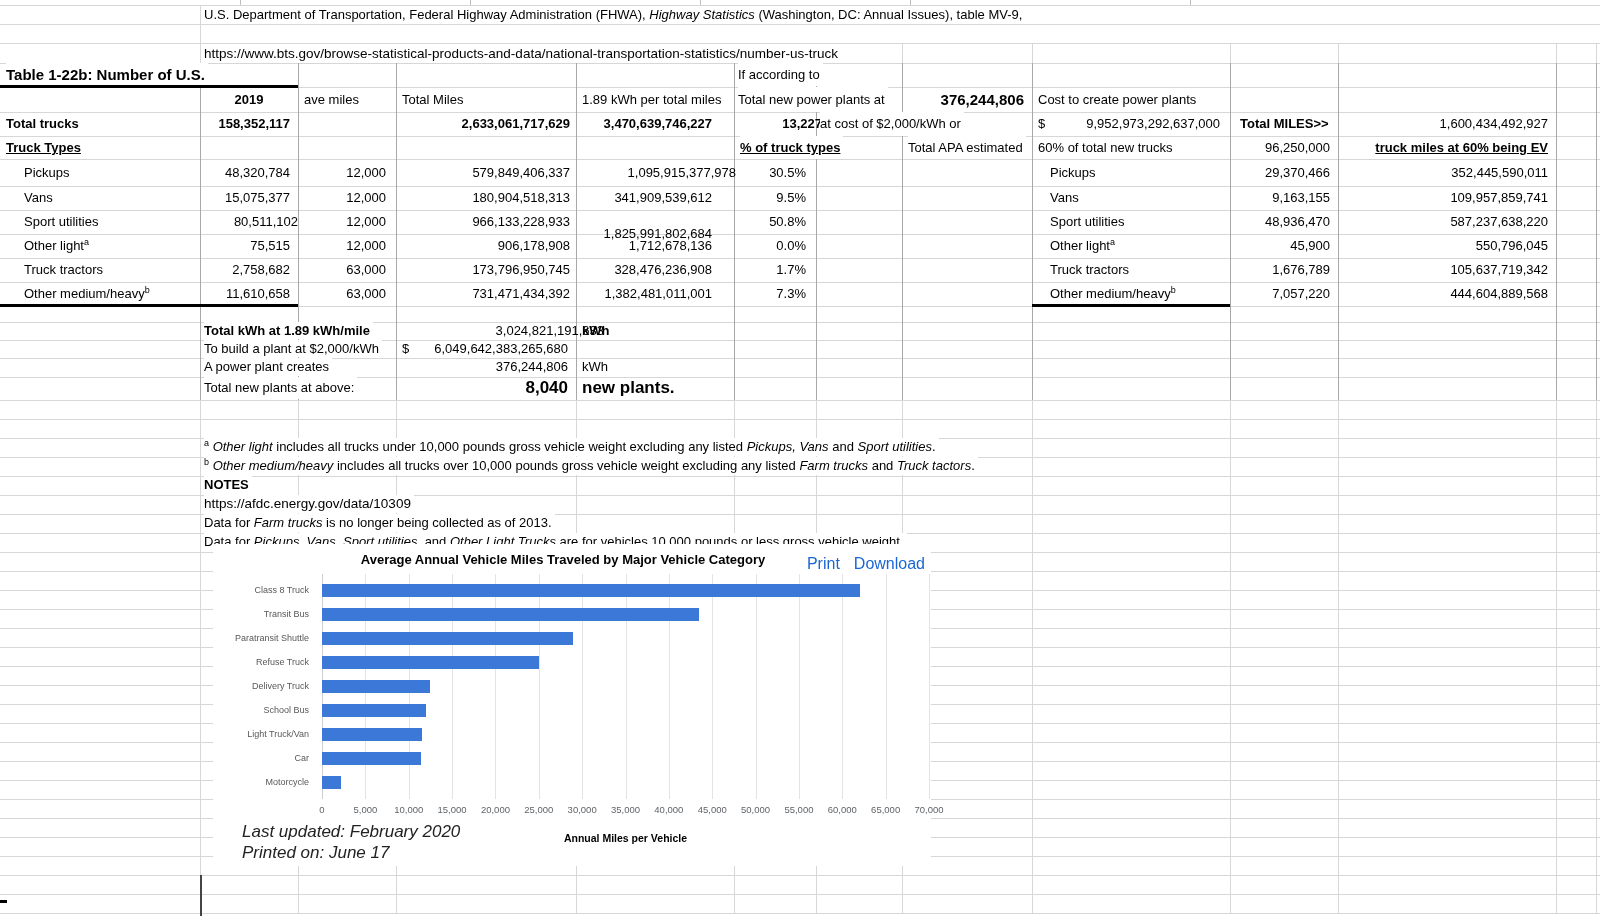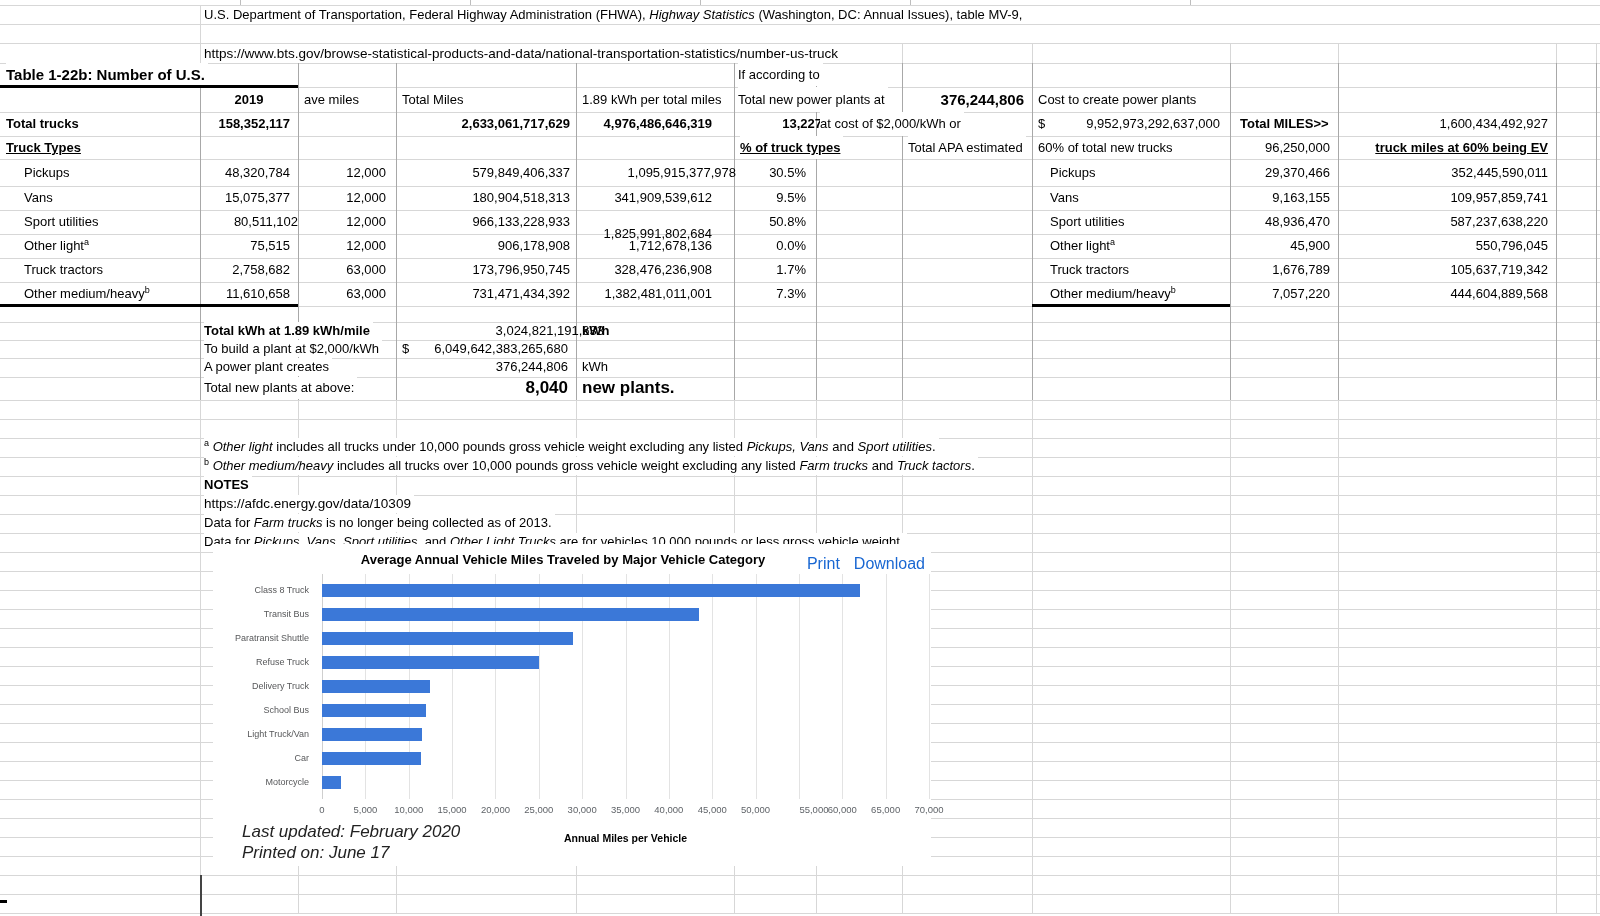--- a/index.html
+++ b/index.html
@@ -119,21 +119,21 @@
   <div class="c" style="left:304px;top:87px;height:25px;line-height:25px;">ave miles</div>
   <div class="c" style="left:402px;top:87px;height:25px;line-height:25px;">Total Miles</div>
   <div class="c" style="left:582px;top:87px;height:25px;line-height:25px;">1.89 kWh per total miles</div>
   <div class="c bg" style="left:738px;top:87px;height:25px;line-height:25px;">Total new power plants at</div>
   <div class="c b r" style="left:902px;top:87px;width:122px;height:25px;line-height:25px;font-size:15px;">376,244,806</div>
   <div class="c" style="left:1038px;top:87px;height:25px;line-height:25px;">Cost to create power plants</div>
 
   <div class="c b" style="left:6px;top:112px;height:24px;line-height:24px;">Total trucks</div>
   <div class="c b r" style="left:200px;top:112px;width:90px;height:24px;line-height:24px;">158,352,117</div>
   <div class="c b r" style="left:396px;top:112px;width:174px;height:24px;line-height:24px;">2,633,061,717,629</div>
-  <div class="c b r" style="left:576px;top:112px;width:136px;height:24px;line-height:24px;">4,976,486,646,319</div>
+  <div class="c b r" style="left:576px;top:112px;width:136px;height:24px;line-height:24px;">3,470,639,746,227</div>
   <div class="c b r" style="left:734px;top:112px;width:72px;height:24px;line-height:24px;padding-left:16px;">13,227</div>
   <div class="c bg" style="left:820px;top:112px;height:24px;line-height:24px;">at cost of $2,000/kWh or</div>
   <div class="c" style="left:1038px;top:112px;height:24px;line-height:24px;">$</div>
   <div class="c r" style="left:1040px;top:112px;width:180px;height:24px;line-height:24px;">9,952,973,292,637,000</div>
   <div class="c b" style="left:1240px;top:112px;height:24px;line-height:24px;">Total MILES&gt;&gt;</div>
   <div class="c r" style="left:1338px;top:112px;width:210px;height:24px;line-height:24px;">1,600,434,492,927</div>
 
   <div class="c b u" style="left:6px;top:136px;height:23px;line-height:23px;">Truck Types</div>
   <div class="c b u bg" style="left:740px;top:136px;height:23px;line-height:23px;">% of truck types</div>
   <div class="c bg" style="left:908px;top:136px;height:23px;line-height:23px;">Total APA estimated</div>
@@ -190,21 +190,21 @@
         <div class="tick" style="left:339.1428571428571px;top:260px;width:60px;">30,000</div>
         <div class="cgrid" style="left:412.5px;top:30px;width:1px;height:225px;background:#e3e3e3;"></div>
         <div class="tick" style="left:382.5px;top:260px;width:60px;">35,000</div>
         <div class="cgrid" style="left:455.85714285714283px;top:30px;width:1px;height:225px;background:#e3e3e3;"></div>
         <div class="tick" style="left:425.85714285714283px;top:260px;width:60px;">40,000</div>
         <div class="cgrid" style="left:499.2142857142857px;top:30px;width:1px;height:225px;background:#e3e3e3;"></div>
         <div class="tick" style="left:469.2142857142857px;top:260px;width:60px;">45,000</div>
         <div class="cgrid" style="left:542.5714285714286px;top:30px;width:1px;height:225px;background:#e3e3e3;"></div>
         <div class="tick" style="left:512.5714285714286px;top:260px;width:60px;">50,000</div>
         <div class="cgrid" style="left:585.9285714285714px;top:30px;width:1px;height:225px;background:#e3e3e3;"></div>
-        <div class="tick" style="left:555.9285714285714px;top:260px;width:60px;margin-left:15px;">55,000</div>
+        <div class="tick" style="left:555.9285714285714px;top:260px;width:60px;">55,000</div>
         <div class="cgrid" style="left:629.2857142857142px;top:30px;width:1px;height:225px;background:#e3e3e3;"></div>
         <div class="tick" style="left:599.2857142857142px;top:260px;width:60px;">60,000</div>
         <div class="cgrid" style="left:672.6428571428571px;top:30px;width:1px;height:225px;background:#e3e3e3;"></div>
         <div class="tick" style="left:642.6428571428571px;top:260px;width:60px;">65,000</div>
         <div class="cgrid" style="left:716px;top:30px;width:1px;height:225px;background:#e3e3e3;"></div>
         <div class="tick" style="left:686px;top:260px;width:60px;">70,000</div>
         <div class="cat" style="left:0;top:39.55px;width:96px;height:13px;line-height:13px;">Class 8 Truck</div>
         <div class="bar" style="left:109px;top:39.55px;width:537.6285714285714px;height:13px;background:#3b78d8;"></div>
         <div class="cat" style="left:0;top:63.650000000000006px;width:96px;height:13px;line-height:13px;">Transit Bus</div>
         <div class="bar" style="left:109px;top:63.650000000000006px;width:377.20714285714286px;height:13px;background:#3b78d8;"></div>

